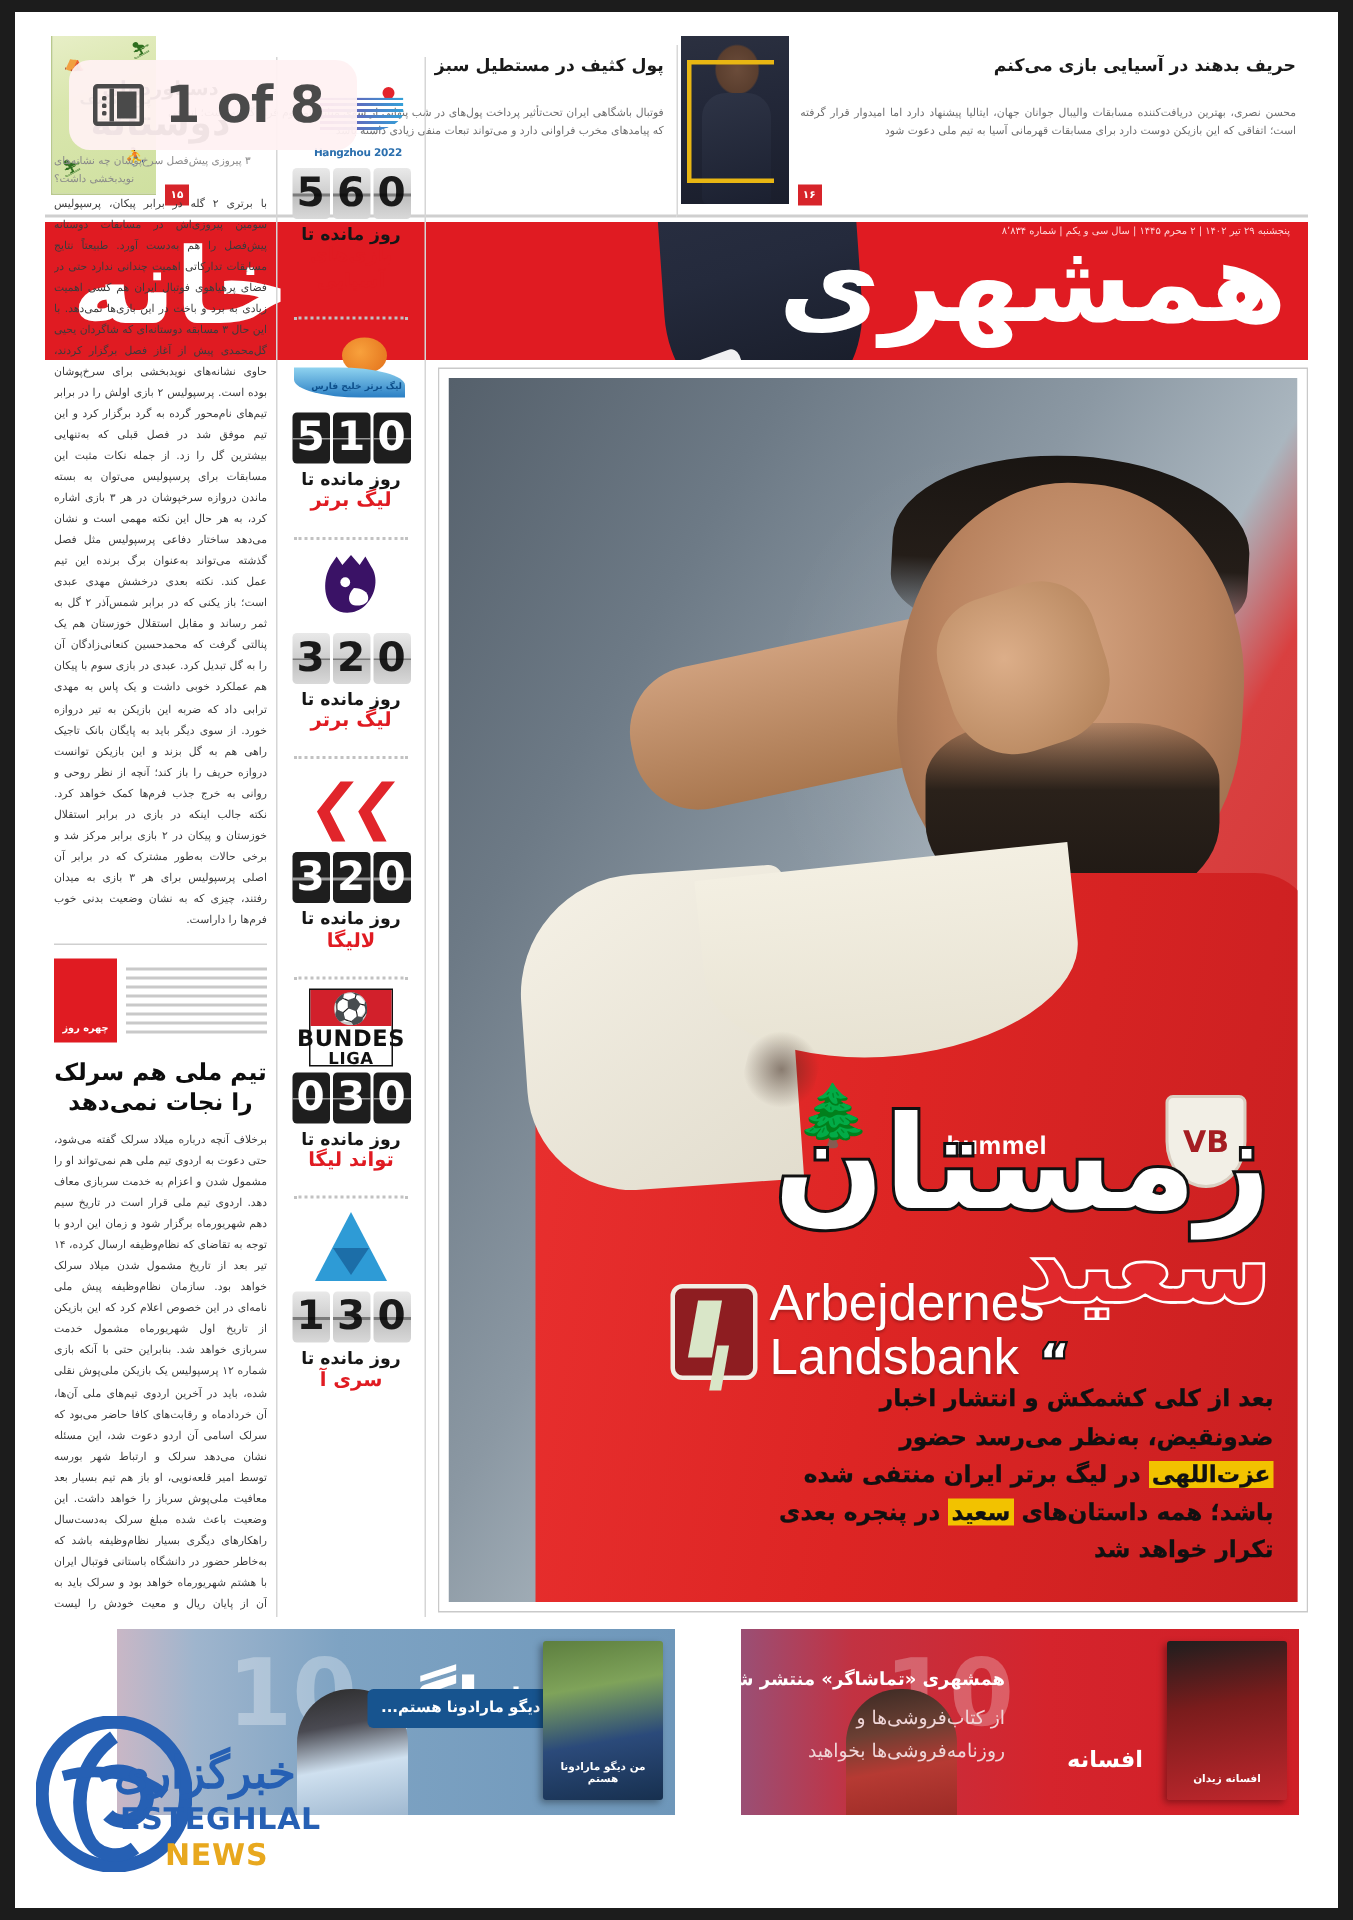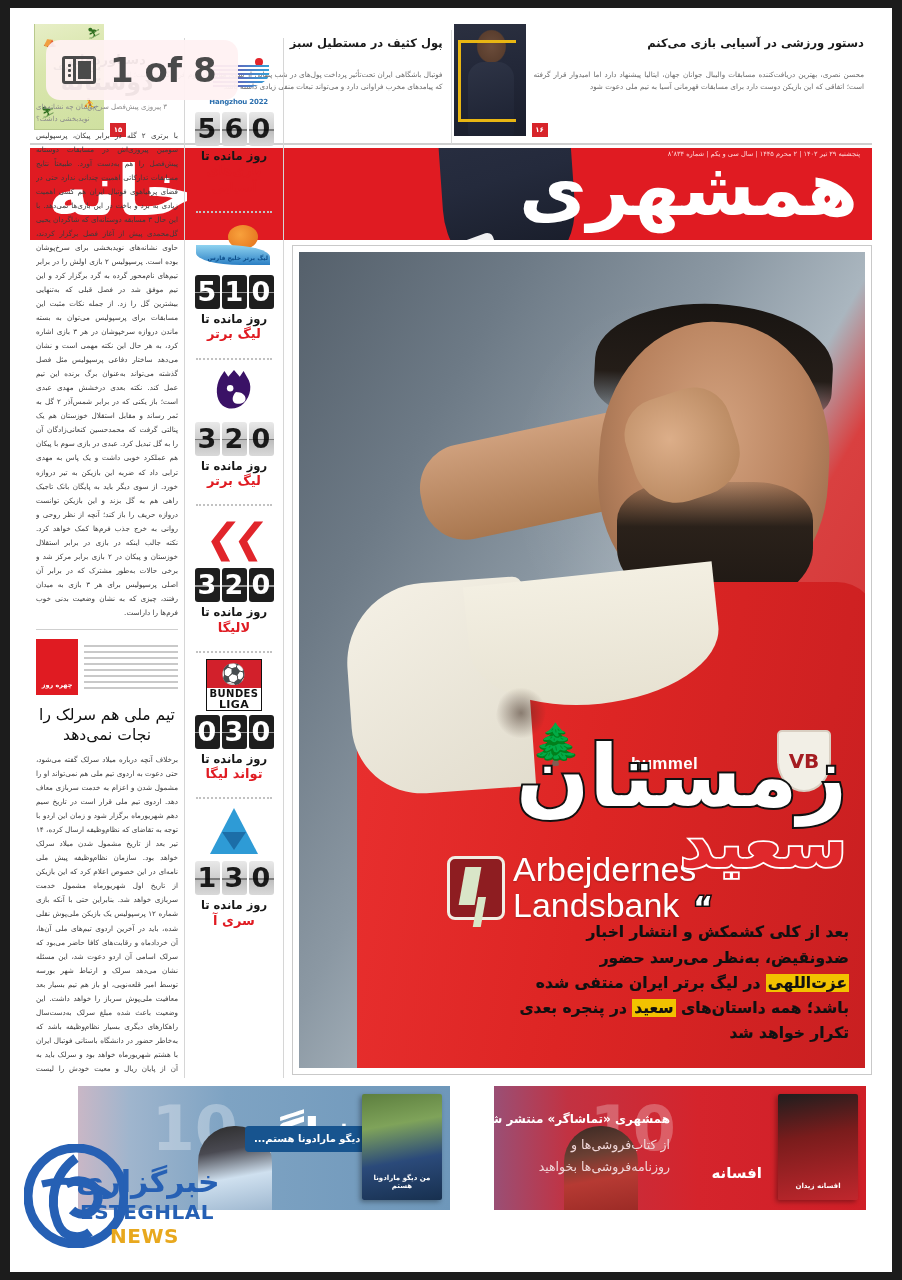--- a/index.html
+++ b/index.html
@@ -254,21 +254,21 @@
     background: linear-gradient(180deg,#8fd3f0,#2b7fc4); border-radius: 0 60% 0 60%; }
   .logo-pgpro .txt { position:absolute; right:6px; bottom:6px; font-size:6px;color:#0d4f8b;font-weight:bold;}
 
   .logo-epl { width:46px;height:50px; color:#3a1266; }
   .logo-laliga { font-size:40px; font-weight:bold; color:#e1252b; font-style:italic; letter-spacing:-6px; transform: skewX(-8deg);}
   .logo-bundes {
     width:56px; height:52px; border:1.5px solid #111; background:#fff;
     display:flex;flex-direction:column;align-items:center;
   }
   .logo-bundes .bl-top { width:100%;height:30px;background:#d2202b;display:flex;align-items:center;justify-content:center;color:#fff;font-size:20px;}
-  .logo-bundes .bl-b1 { font-size:10px;font-weight:bold;color:#111;line-height:1;margin-top:1px;letter-spacing:0.4px;}
+  .logo-bundes .bl-b1 { font-size:15px;font-weight:bold;color:#111;line-height:1;margin-top:1px;letter-spacing:0.4px;}
   .logo-bundes .bl-b2 { font-size:11px;font-weight:bold;color:#111;line-height:1;letter-spacing:0.4px;}
   .logo-seriea { width:0;height:0;border-left:24px solid transparent;border-right:24px solid transparent;border-bottom:46px solid #2e9bd6; position:relative;}
   .logo-seriea::after{content:"";position:absolute;left:-12px;top:24px;border-left:12px solid transparent;border-right:12px solid transparent;border-top:18px solid #1c6ea8;}
 
   
   .left-col {
     position: absolute;
     left: 26px; top: 44px;
     width: 142px; height: 1024px;
     overflow: hidden;
@@ -294,21 +294,21 @@
     display:flex; flex-direction:row-reverse; gap:6px; margin: 6px 0 10px; height:56px;
   }
   .lc-teaser-lines { flex:1; display:flex; flex-direction:column; justify-content:center; gap:4px; }
   .lc-teaser-lines i { display:block; height:2px; background:#c9c9c9; }
   .lc-teaser-badge {
     width: 42px; height: 56px; background:#e01b22; color:#fff;
     font-size: 6.5px; display:flex; align-items:flex-end; justify-content:center;
     padding-bottom: 6px; font-weight:bold;
   }
   .lc-head2 {
-    font-size: 15.5px; font-weight:normal; color:#0d0d0d; text-align:center;
+    font-size: 15.5px; font-weight:bold; color:#0d0d0d; text-align:center;
     line-height:1.3; margin: 4px 0 8px;
   }
 
   
   .main-panel {
     position: absolute;
     left: 283px; top: 238px;
     width: 578px; height: 828px;
     background: #fff;
     border: 6px solid #fff;
@@ -561,20 +561,21 @@
     pointer-events: none;
   }
   .wm-globe {
     position:absolute; left:0; top:6px;
     width: 104px; height: 104px;
   }
   .wm-fa {
     position:absolute; left: 52px; top: 26px;
     font-size: 30px; font-weight: bold; color: #2660b4;
     letter-spacing: -1px;
+    font-family: Liberation Serif, serif;
   }
   .wm-en1 {
     position:absolute; left: 56px; top: 62px;
     font-size: 20px; font-weight: bold; color: #2660b4;
     letter-spacing: 0.5px; direction: ltr;
   }
   .wm-en2 {
     position:absolute; left: 86px; top: 86px;
     font-size: 20px; font-weight: bold; color: #e8a81e;
     letter-spacing: 0.5px; direction: ltr;
@@ -631,21 +632,21 @@
       <div class="top-news-title">پول کثیف در مستطیل سبز</div>
       <div class="top-news-body">فوتبال باشگاهی ایران تحت‌تأثیر پرداخت پول‌های در شب پنهانی از سوی منابع نامعلوم قرار گرفته است؛ اتفاقی که پیامدهای مخرب فراوانی دارد و می‌تواند تبعات منفی زیادی داشته باشد</div>
       <div class="page-badge">۱۵</div>
     </div>
 
     <div class="top-news left-item">
       <div class="top-thumb">
         <div class="volley-photo"></div>
         <div class="yellow-frame"></div>
       </div>
-      <div class="top-news-title">دستور ورزشی در آسیایی بازی می‌کنم</div>
+      <div class="top-news-title">حریف بدهند در آسیایی بازی می‌کنم</div>
       <div class="top-news-body">محسن نصری، بهترین دریافت‌کننده مسابقات والیبال جوانان جهان، ایتالیا پیشنهاد دارد اما امیدوار قرار گرفته است؛ اتفاقی که این بازیکن دوست دارد برای مسابقات قهرمانی آسیا به تیم ملی دعوت شود</div>
       <div class="page-badge">۱۶</div>
     </div>
 
   </div>
 
   <div class="masthead">
     <div class="masthead-athlete"></div>
     <div class="masthead-title">همشهری</div>
     <div class="masthead-sub">خانه</div>

